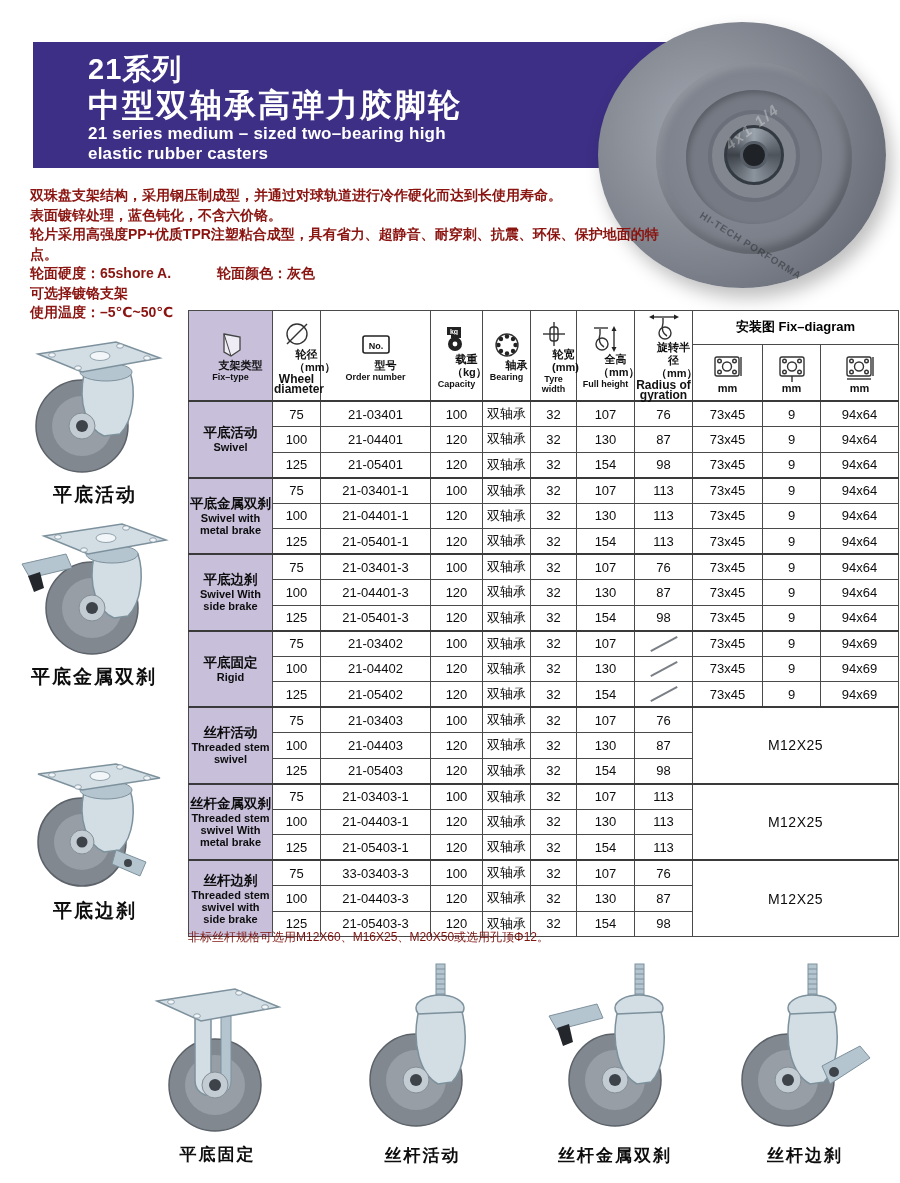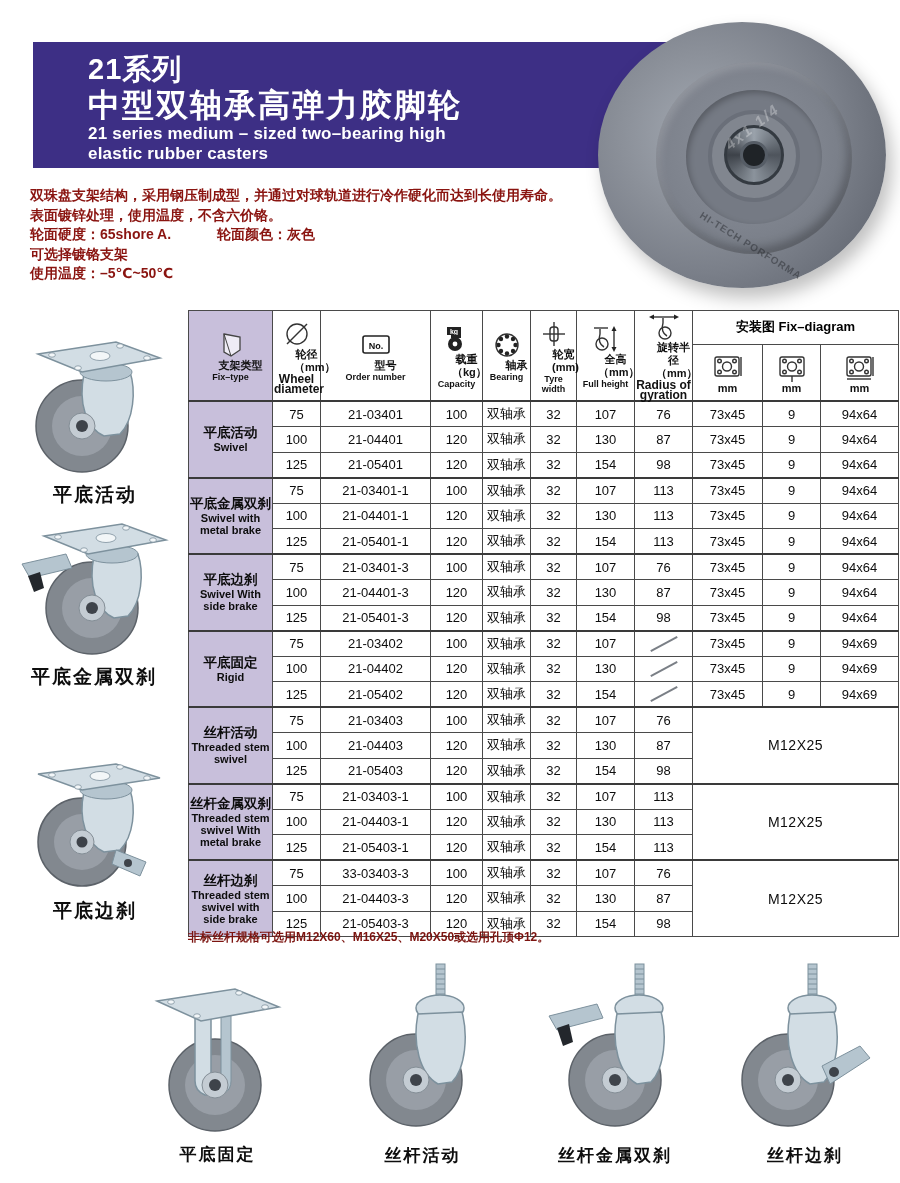--- a/index.html
+++ b/index.html
@@ -54,21 +54,21 @@
   th.diag-head .h-zh-inline { font-size:13px; font-weight:bold; }
   th.mm-head { height:40px; }
   th.mm-head .h-en { font-size:11px; font-weight:bold; }
   tbody td { height:25.5px; font-size:13px; color:#0d0d0d; }
   tbody td.group-cell { background:#c8bfdb; }
   tbody tr.group-start td { border-top:2px solid #3a3a3a; }
   .g-zh { font-size:13.5px; font-weight:bold; line-height:16px; }
   .g-en { font-size:11px; font-weight:bold; line-height:12px; }
   td.merged-cell { font-size:14px; letter-spacing:.5px; }
   .slash { width:30px; height:2px; background:#7a7f86; margin:0 auto; transform:rotate(-28deg); }
-  .footnote { position:absolute; left:188px; top:929px; color:#7c1410; font-size:12px; font-weight:bold; z-index:3; }
+  .footnote { position:absolute; left:188px; top:929px; color:#7c1410; font-size:12px; font-weight:normal; z-index:3; }
 
   
   .fig { position:absolute; text-align:center; z-index:2; }
   .fig .caption { font-weight:bold; color:#0d0d0d; }
   .left-fig .caption { font-size:19px; letter-spacing:2px; margin-top:4px; }
   .bottom-fig .caption { font-size:17px; letter-spacing:2px; margin-top:6px; }
   .c-steel  { fill:#d2dde4; stroke:#7d919d; stroke-width:1.5; }
   .c-steel2 { fill:#b5c5cf; stroke:#7d919d; stroke-width:1; }
   .c-tyre   { fill:#82888f; stroke:#5c6269; stroke-width:1.5; }
   .c-tyre2  { fill:#989ea6; stroke:none; }
@@ -105,21 +105,22 @@
           </div>
         </div>
         <div class="marking-size">4x1 1/4</div>
         <div class="marking-brand">HI-TECH PORFORMA</div>
       </div>
     </div>
   </div>
 
   <div class="features">
     <div>双珠盘支架结构，采用钢压制成型，并通过对球轨道进行冷作硬化而达到长使用寿命。</div>
-    <div>表面镀锌处理，使用温度，不含六价铬。</div>
+    <div>表面镀锌处理，蓝色钝化，不含六价铬。</div>
+    <div>轮片采用高强度PP+优质TPR注塑粘合成型，具有省力、超静音、耐穿刺、抗震、环保、保护地面的特点。</div>
     <div>
       <span>轮面硬度：65shore A.</span>
       <span class="gap2">轮面颜色：灰色</span>
     </div>
     <div>可选择镀铬支架</div>
     <div>使用温度：–5℃~50℃</div>
   </div>
 
   <div class="fig left-fig" style="left:14px; top:340px; width:162px;">
     <svg width="150" height="134" viewBox="0 0 150 134">

